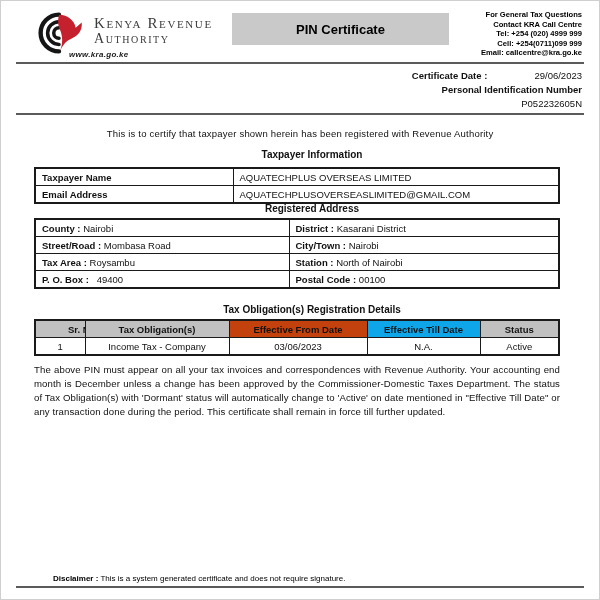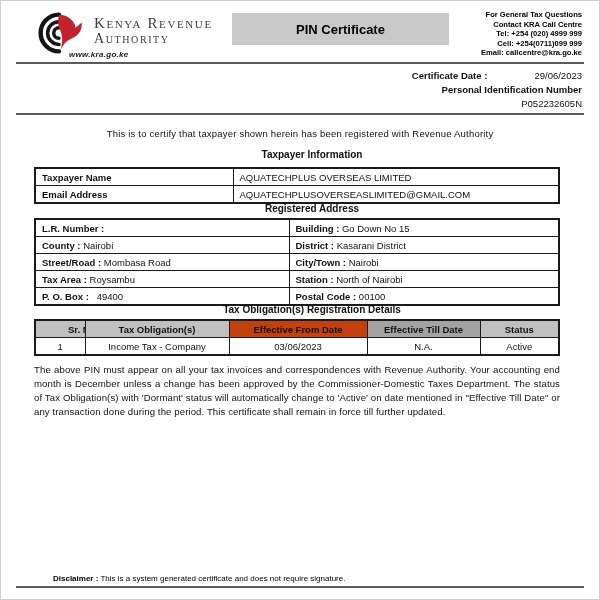--- a/index.html
+++ b/index.html
@@ -170,24 +170,20 @@
     </table>
 
   <div class="section-title st-2">Registered Address</div>
 
   <table class="doc-table t-address">
     <colgroup>
         <col style="width:254px">
         <col style="width:270px">
       </colgroup>
     <tbody>
-        <tr>
-      <td><span class="lbl">L.R. Number :</span> <span></span></td>
-      <td><span class="lbl">Building :</span> <span>Go Down No 15</span></td>
-    </tr>
     <tr>
       <td><span class="lbl">County :</span> <span>Nairobi</span></td>
       <td><span class="lbl">District :</span> <span>Kasarani District</span></td>
     </tr>
     <tr>
       <td><span class="lbl">Street/Road :</span> <span>Mombasa Road</span></td>
       <td><span class="lbl">City/Town :</span> <span>Nairobi</span></td>
     </tr>
     <tr>
       <td><span class="lbl">Tax Area :</span> <span>Roysambu</span></td>
@@ -208,21 +204,21 @@
         <col style="width:144px">
         <col style="width:138px">
         <col style="width:113px">
         <col style="width:79px">
     </colgroup>
     <tbody>
         <tr class="oblig-head">
       <th style="background: rgb(192, 192, 192); padding-left: 32px;">Sr. No.</th>
       <th style="background: rgb(192, 192, 192);">Tax Obligation(s)</th>
       <th style="background: #c2410c;">Effective From Date</th>
-      <th style="background: #a3a3a3;">Effective Till Date</th>
+      <th style="background: #0ea5e9;">Effective Till Date</th>
       <th style="background: rgb(192, 192, 192); text-align: center;">Status</th>
     </tr>
     <tr>
       <td>1</td>
       <td>Income Tax - Company</td>
       <td>03/06/2023</td>
       <td>N.A.</td>
       <td>Active</td>
     </tr>
   </tbody>

